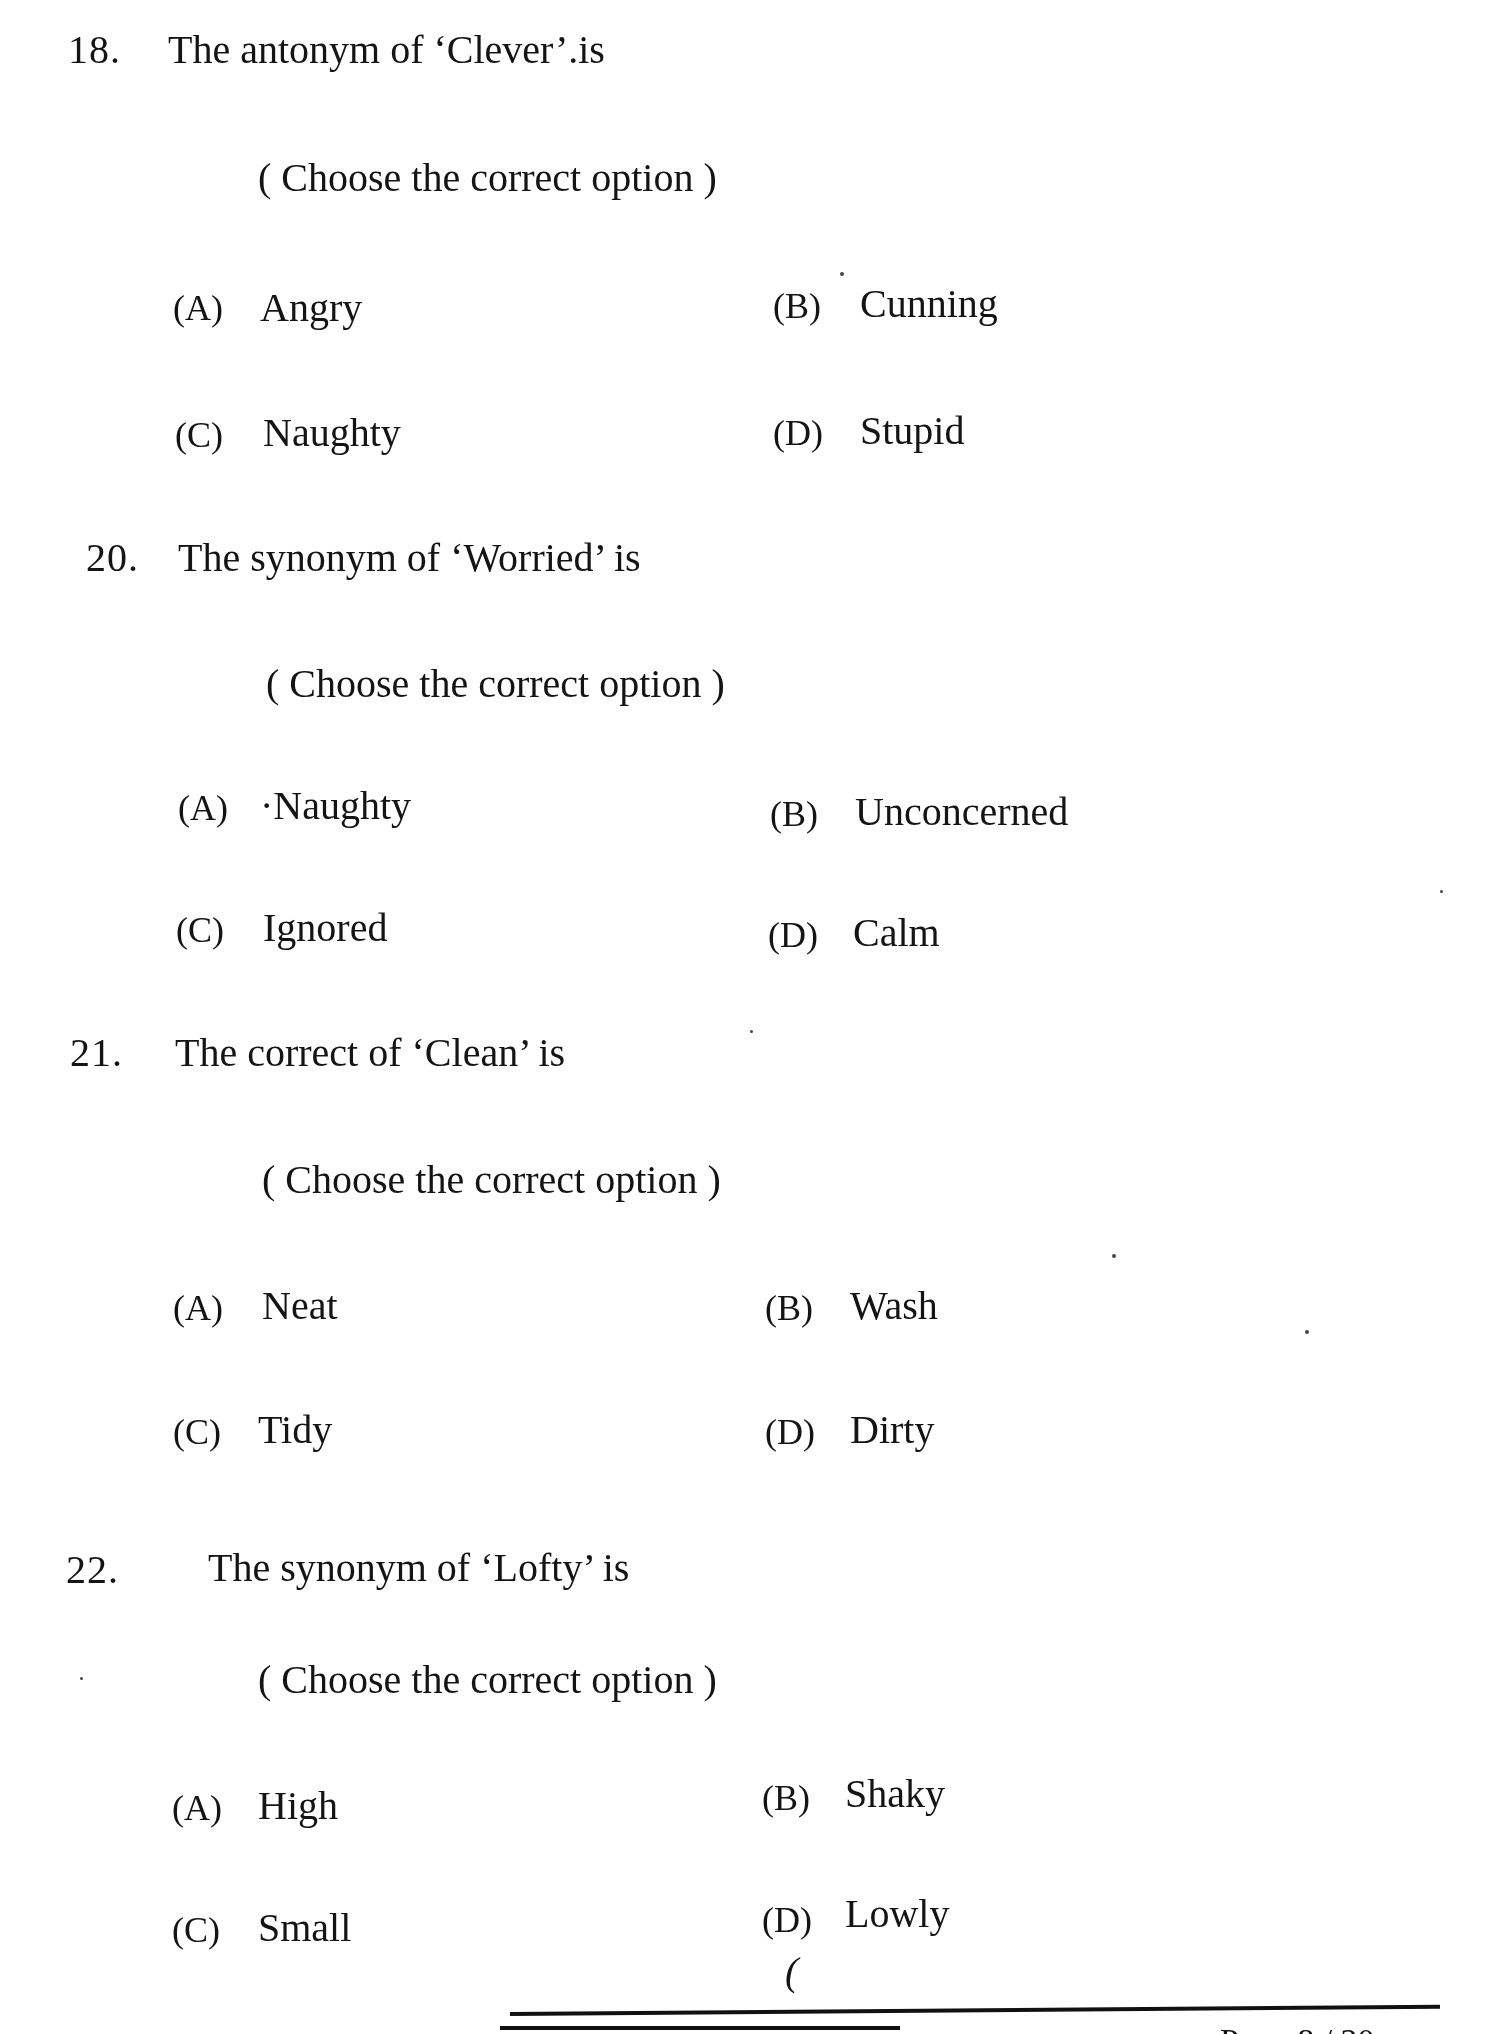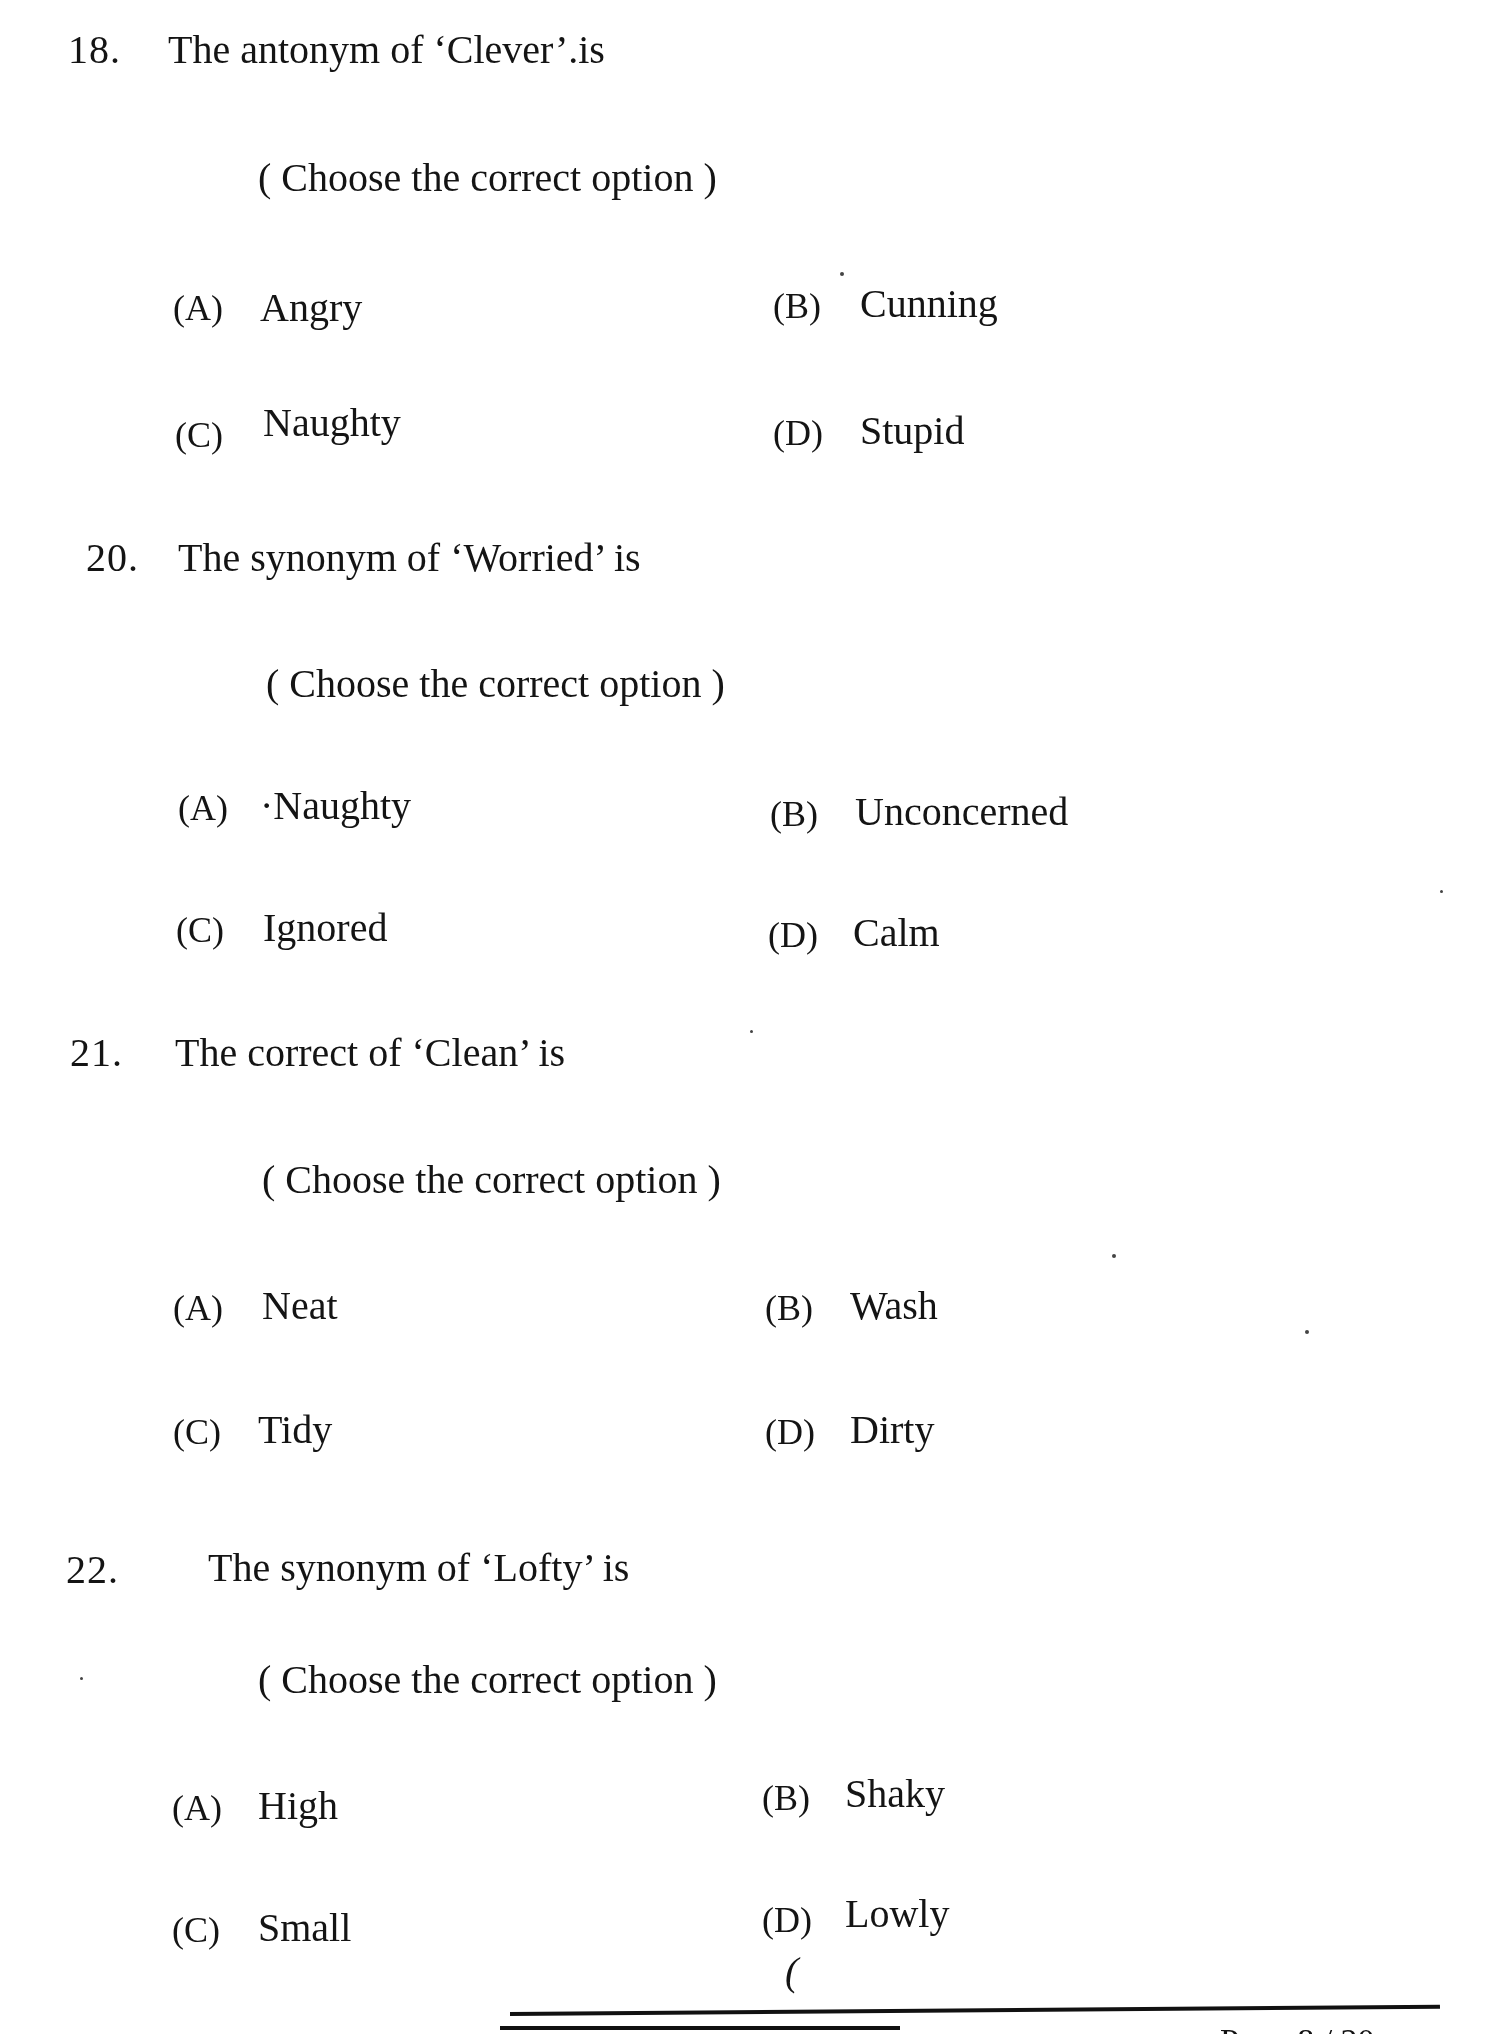--- a/index.html
+++ b/index.html
@@ -35,21 +35,21 @@
 
 <div>
   <span class="q-num" style="left:68px;top:30px;">18.</span>
   <span class="q-text" style="left:168px;top:30px;font-family:Liberation Serif, serif;">The antonym of ‘Clever’.is</span>
   <span class="instr" style="left:258px;top:158px;">( Choose the correct option )</span>
   <span class="opt-label" style="left:173px;top:290px;">(A)</span>
   <span class="opt-text" style="left:260px;top:288px;">Angry</span>
   <span class="opt-label" style="left:773px;top:288px;">(B)</span>
   <span class="opt-text" style="left:860px;top:284px;">Cunning</span>
   <span class="opt-label" style="left:175px;top:417px;">(C)</span>
-  <span class="opt-text" style="left:263px;top:403px;font-family:Liberation Serif, serif;">Naughty</span>
+  <span class="opt-text" style="left:263px;top:413px;font-family:Liberation Serif, serif;">Naughty</span>
   <span class="opt-label" style="left:773px;top:415px;">(D)</span>
   <span class="opt-text" style="left:860px;top:411px;">Stupid</span>
 </div>
 
 <div>
   <span class="q-num" style="left:86px;top:538px;">20.</span>
   <span class="q-text" style="left:178px;top:538px;">The synonym of ‘Worried’ is</span>
   <span class="instr" style="left:266px;top:664px;">( Choose the correct option )</span>
   <span class="opt-label" style="left:178px;top:790px;">(A)</span>
   <span class="opt-text" style="left:260px;top:786px;">·Naughty</span>

